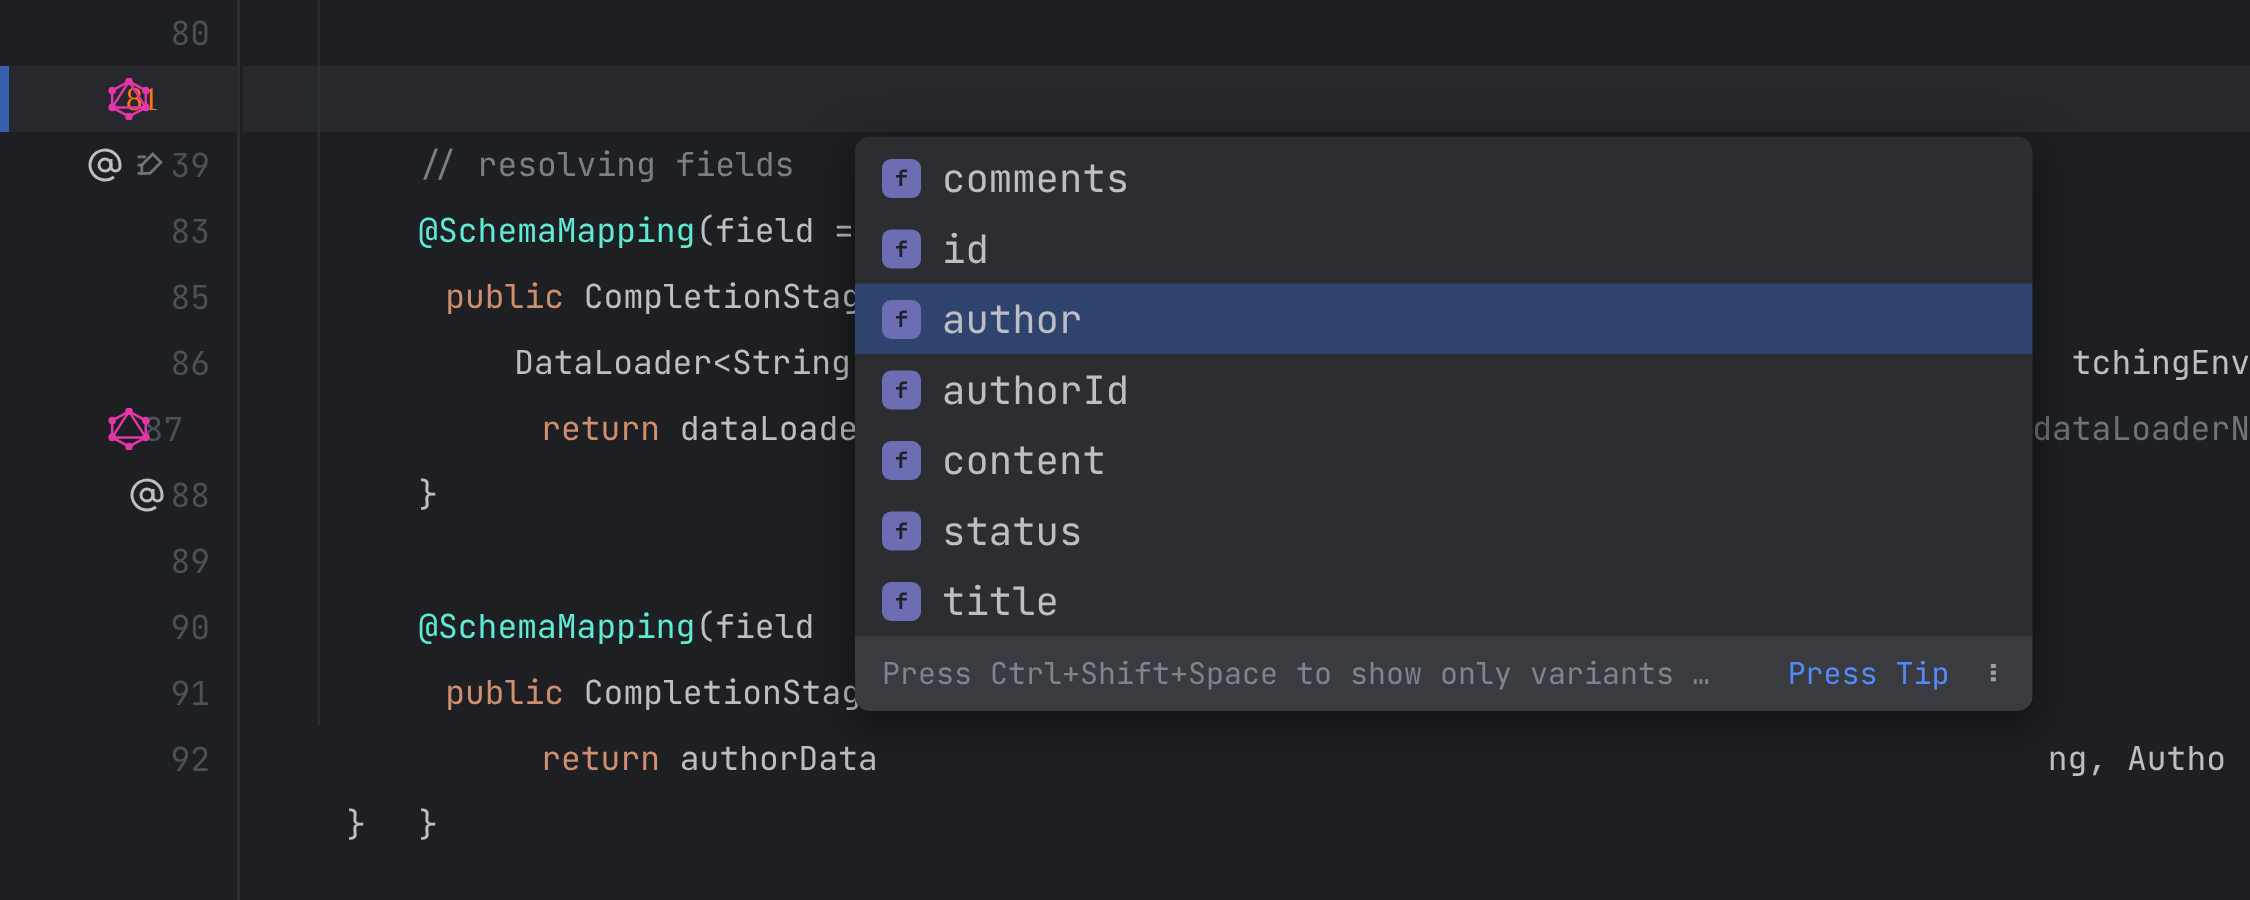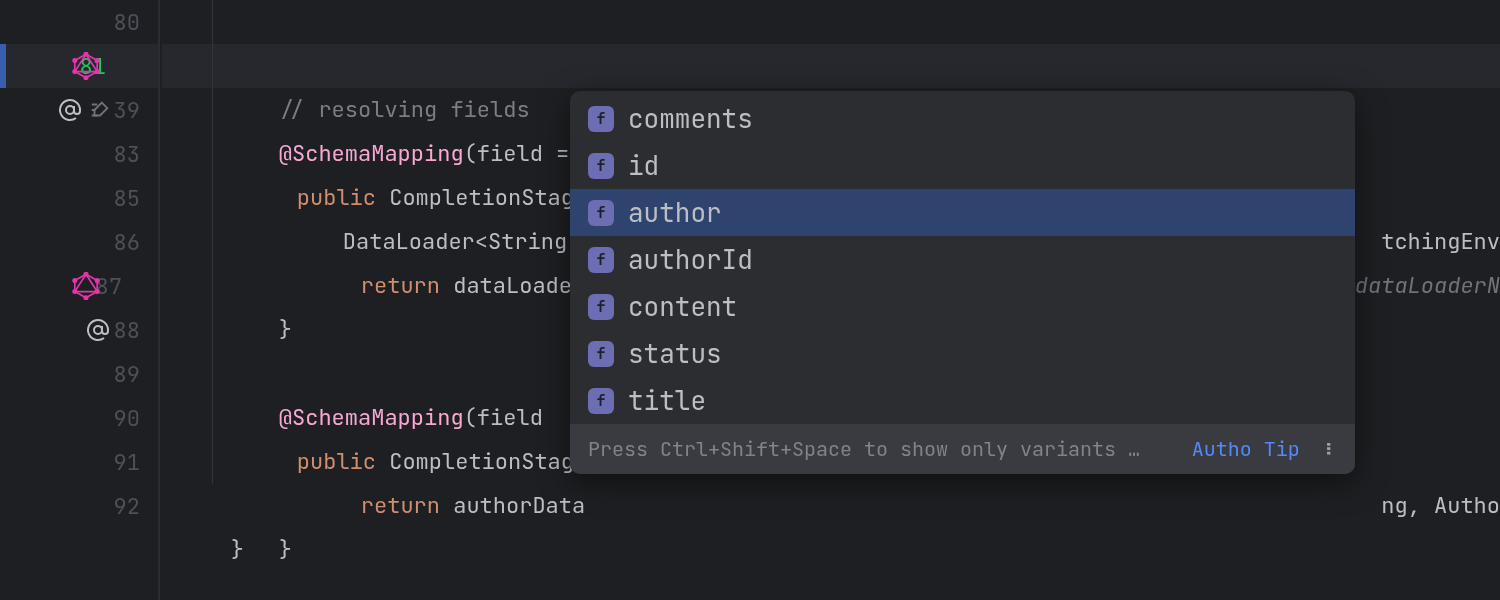--- a/index.html
+++ b/index.html
@@ -46,21 +46,21 @@
     }
     .gutter-icon.at-right { right: 10px; }
     .gutter-highlight {
       position: absolute;
       left: 0;
       top: 0;
       width: 6px;
       height: 44px;
       background: #375fad;
     }
-    .gutter-row.active .line-num { color: #22c55e; }
+    .gutter-row.active .line-num { color: #f97316; font-family: Liberation Serif, serif; }
     .gutter-row.active { background: #26282e; }
 
     .code-area {
       position: absolute;
       left: 162px;
       top: 0;
       right: 0;
       height: 100%;
     }
     .code-line {
@@ -74,21 +74,21 @@
     .indent-guide {
       position: absolute;
       left: 50px;
       top: 0;
       width: 1px;
       height: 44px;
       background: #313438;
     }
 
     .tok-comment { color: #7a7e85; }
-    .tok-annotation { color: #f9a8d4; }
+    .tok-annotation { color: #5eead4; }
     .tok-keyword { color: #cf8e6d; margin-left: 18px; }
     .tok-ident { color: #bcbec4; }
     .tok-punct { color: #bcbec4; }
     .tok-string { color: #6aab73; }
     .tok-op { color: #bcbec4; }
     .tok-type { color: #bcbec4; }
     .tok-gray { color: #6f737a; }
     .caret {
       display: inline-block;
       width: 2px;
@@ -259,39 +259,39 @@
     <span style="padding-left:48px"></span><span class="tok-annotation">@SchemaMapping</span><span class="tok-punct">(</span><span class="tok-ident">field</span><span class="tok-op"> = </span><span class="tok-string">""</span><span class="caret"></span><span class="tok-punct">)</span>
   </div>
   <div class="code-line">
     <span class="indent-guide"></span>
     <span style="padding-left:48px"></span><span class="tok-keyword">public</span><span class="tok-type"> CompletionStag</span>
     <span style="position:absolute; right:0;" class="tok-ident">tchingEnv</span>
   </div>
   <div class="code-line">
     <span class="indent-guide"></span>
     <span style="padding-left:112px"></span><span class="tok-ident">DataLoader&lt;String</span>
-    <span style="position:absolute; right:0;font-style:italic;" class="tok-gray">dataLoaderN</span>
+    <span style="position:absolute; right:0;" class="tok-gray">dataLoaderN</span>
   </div>
   <div class="code-line">
     <span class="indent-guide"></span>
     <span style="padding-left:112px"></span><span class="tok-keyword">return</span><span class="tok-ident"> dataLoader</span>
   </div>
   <div class="code-line">
     <span class="indent-guide"></span>
     <span style="padding-left:48px"></span><span class="tok-punct">}</span>
   </div>
   <div class="code-line"><span class="indent-guide"></span></div>
   <div class="code-line">
     <span class="indent-guide"></span>
     <span style="padding-left:48px"></span><span class="tok-annotation">@SchemaMapping</span><span class="tok-punct">(</span><span class="tok-ident">field</span>
   </div>
   <div class="code-line">
     <span class="indent-guide"></span>
     <span style="padding-left:48px"></span><span class="tok-keyword">public</span><span class="tok-type"> CompletionStag</span>
-    <span style="position:absolute; right:0;" class="tok-ident">ng, Autho</span>
+    <span style="position:absolute; right:16px;" class="tok-ident">ng, Autho</span>
   </div>
   <div class="code-line">
     <span class="indent-guide"></span>
     <span style="padding-left:112px"></span><span class="tok-keyword">return</span><span class="tok-ident"> authorData</span>
   </div>
   <div class="code-line">
     <span class="indent-guide"></span>
     <span style="padding-left:48px"></span><span class="tok-punct">}</span>
   </div>
   <div class="code-line noguide">
@@ -325,17 +325,17 @@
     <span class="popup-icon">f</span>
     <span class="popup-label">status</span>
   </div>
   <div class="popup-item">
     <span class="popup-icon">f</span>
     <span class="popup-label">title</span>
   </div>
   <div class="popup-footer">
     <span class="popup-hint">Press Ctrl+Shift+Space to show only variants …</span>
     <span class="popup-right">
-      <span class="popup-link">Autho Tip</span>
+      <span class="popup-link">Press Tip</span>
       <span class="popup-more">⋯</span>
     </span>
   </div>
 </div>
 
 </body></html>

